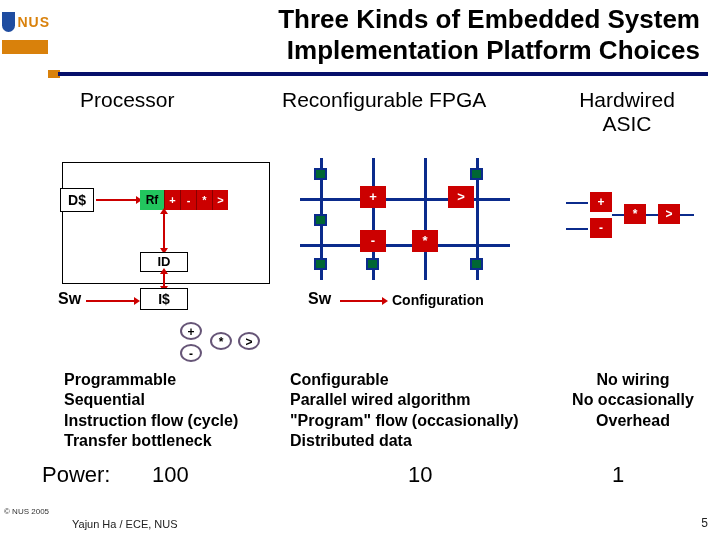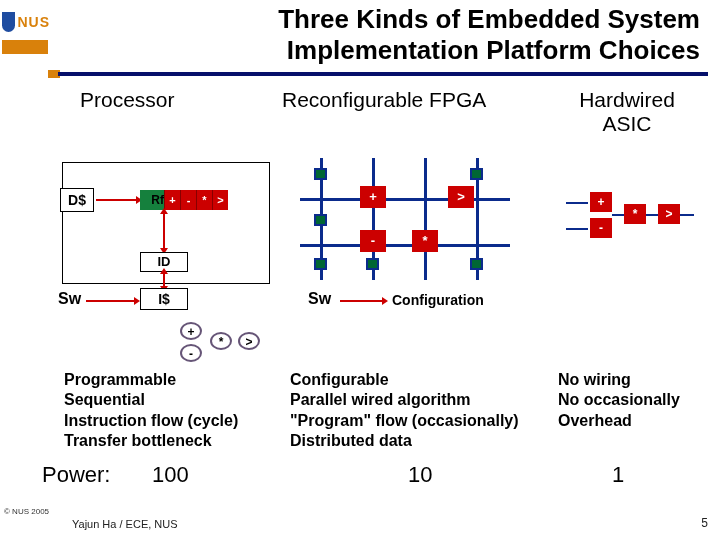--- a/index.html
+++ b/index.html
@@ -16,21 +16,21 @@
 
   
   .hdr { position: absolute; top: 88px; font-size: 21px; color: #000; font-weight: normal; }
   .hdr-proc { left: 80px; }
   .hdr-fpga { left: 282px; }
   .hdr-asic { left: 562px; text-align: center; width: 130px; }
 
   
   .proc-box { position: absolute; left: 62px; top: 162px; width: 208px; height: 122px; border: 1px solid #000; background: #fff; }
   .dcache { position: absolute; left: 60px; top: 188px; width: 34px; height: 24px; border: 1px solid #000; background: #fff; font-size: 14px; font-weight: bold; text-align: center; line-height: 22px; }
-  .rf { position: absolute; left: 140px; top: 190px; width: 24px; height: 20px; background: #15803d; color: #000; font-size: 12px; font-weight: bold; text-align: right; line-height: 20px; }
+  .rf { position: absolute; left: 140px; top: 190px; width: 24px; height: 20px; background: #22c55e; color: #000; font-size: 12px; font-weight: bold; text-align: center; line-height: 20px; }
   .alu-strip { position: absolute; left: 164px; top: 190px; height: 20px; display: flex; }
   .alu-cell { width: 16px; height: 20px; background: #c00; color: #fff; font-size: 11px; font-weight: bold; text-align: center; line-height: 20px; border-left: 1px solid #800; }
   .id { position: absolute; left: 140px; top: 252px; width: 48px; height: 20px; background: #fff; border: 1px solid #000; font-size: 13px; font-weight: bold; text-align: center; line-height: 18px; }
   .icache { position: absolute; left: 140px; top: 288px; width: 48px; height: 22px; background: #fff; border: 1px solid #000; font-size: 14px; font-weight: bold; text-align: center; line-height: 20px; }
   .sw1 { position: absolute; left: 58px; top: 290px; font-size: 16px; font-weight: bold; }
   .arrow-r { position: absolute; height: 2px; background: #c00; }
   .arrow-r::after { content: ""; position: absolute; right: -6px; top: -3px; border-left: 6px solid #c00; border-top: 4px solid transparent; border-bottom: 4px solid transparent; }
   .arrow-ud { position: absolute; width: 2px; background: #c00; }
   .arrow-ud::before { content: ""; position: absolute; left: -3px; top: -6px; border-bottom: 6px solid #c00; border-left: 4px solid transparent; border-right: 4px solid transparent; }
   .arrow-ud::after { content: ""; position: absolute; left: -3px; bottom: -6px; border-top: 6px solid #c00; border-left: 4px solid transparent; border-right: 4px solid transparent; }
@@ -50,21 +50,21 @@
 
   
   .asic { position: absolute; left: 566px; top: 192px; width: 130px; height: 60px; }
   .asic-op { position: absolute; width: 22px; height: 20px; background: #c00; color: #fff; font-size: 12px; font-weight: bold; text-align: center; line-height: 20px; }
   .asic-wire { position: absolute; height: 2px; background: #0b2b8c; }
 
   
   .desc { position: absolute; font-size: 16px; color: #000; font-weight: bold; line-height: 1.28; }
   .desc-proc { left: 64px; top: 370px; width: 215px; }
   .desc-fpga { left: 290px; top: 370px; width: 266px; }
-  .desc-asic { left: 558px; top: 370px; width: 150px; }
+  .desc-asic { left: 558px; top: 370px; width: 150px; text-align: center; }
 
   
   .power-label { position: absolute; left: 42px; top: 462px; font-size: 22px; }
   .power-val { position: absolute; top: 462px; font-size: 22px; }
   .pv1 { left: 152px; }
   .pv2 { left: 408px; }
   .pv3 { left: 612px; }
 
   
   .copyright { position: absolute; left: 4px; bottom: 24px; font-size: 8px; color: #333; }

